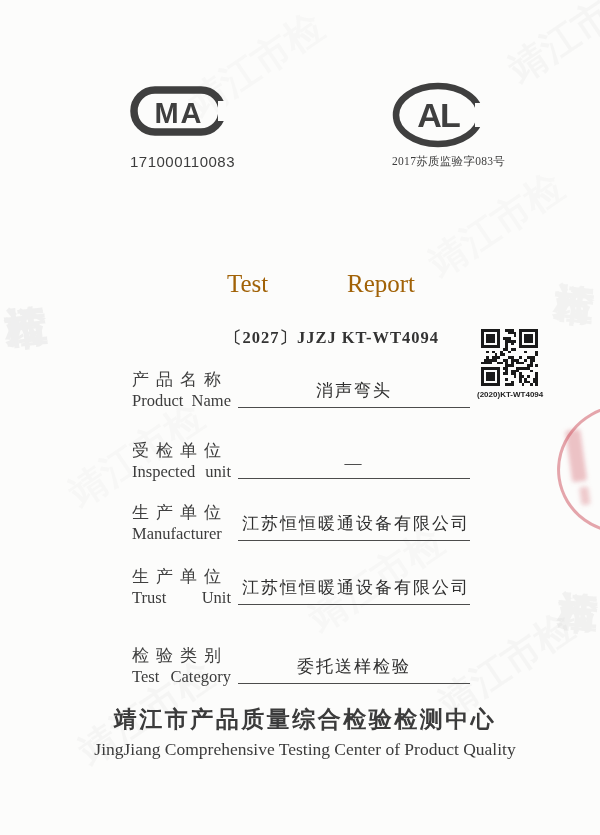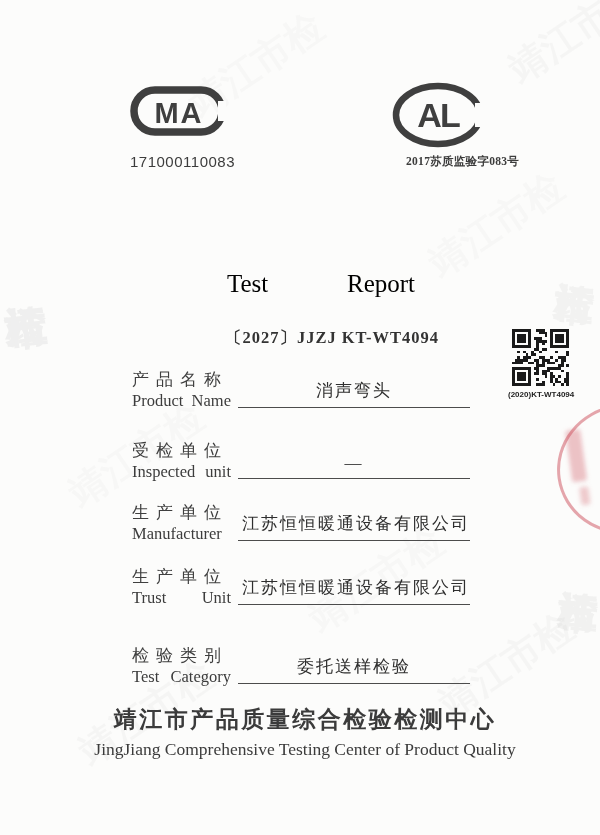--- a/index.html
+++ b/index.html
@@ -13,37 +13,37 @@
   
   .wm{position:absolute;color:#8a8a8a;pointer-events:none;
       font-family:"Liberation Serif",serif;font-weight:bold;white-space:nowrap;}
   .wm.vert{writing-mode:vertical-rl;}
 
   
   .cma-block{position:absolute;left:130px;top:86px;width:110px;text-align:left;}
   .cma-number{margin-top:17px;font-family:"Liberation Sans",sans-serif;
       font-size:15px;letter-spacing:0.5px;color:#3c3c3c;}
   .cal-block{position:absolute;left:392px;top:82px;width:100px;text-align:left;}
-  .cal-number{margin-top:6px;font-size:11.5px;font-weight:bold;color:#3c3c3c;
-      letter-spacing:0.3px;white-space:nowrap;margin-left:14px;}
+  .cal-number{margin-top:6px;font-size:11.5px;font-weight:normal;color:#3c3c3c;
+      letter-spacing:0.3px;white-space:nowrap;}
   .logo-svg{display:block;}
 
   
   .title-zh{position:absolute;left:133px;top:210px;width:372px;
       font-size:43px;font-weight:bold;color:#484848;letter-spacing:18px;
       white-space:nowrap;}
   .title-en{position:absolute;left:227px;top:270px;width:188px;
-      font-size:25px;color:#000000;
+      font-size:25px;color:#a16207;
       text-align:justify;text-align-last:justify;}
   .report-number{position:absolute;left:64px;right:0;top:327px;
       text-align:center;font-size:16.5px;font-weight:bold;color:#333;
       letter-spacing:1px;}
 
   
-  .qr-block{position:absolute;left:477px;top:329px;width:64px;text-align:center;margin-left:31px;}
+  .qr-block{position:absolute;left:477px;top:329px;width:64px;text-align:center;}
   .qr-block svg{display:block;margin:0 auto;width:57px;height:57px;}
   .qr-caption{margin-top:4px;font-size:8px;font-weight:bold;
       font-family:"Liberation Sans",sans-serif;color:#222;white-space:nowrap;}
 
   
   .field-row{position:absolute;left:132px;width:340px;height:38px;}
   .field-row .zh{position:absolute;left:0;top:-2px;font-size:17px;color:#3f3f3f;
       letter-spacing:7px;white-space:nowrap;}
   .field-row .en{position:absolute;left:0;bottom:-3px;width:99px;font-size:16.5px;
       color:#3c3c3c;text-align:justify;text-align-last:justify;}

